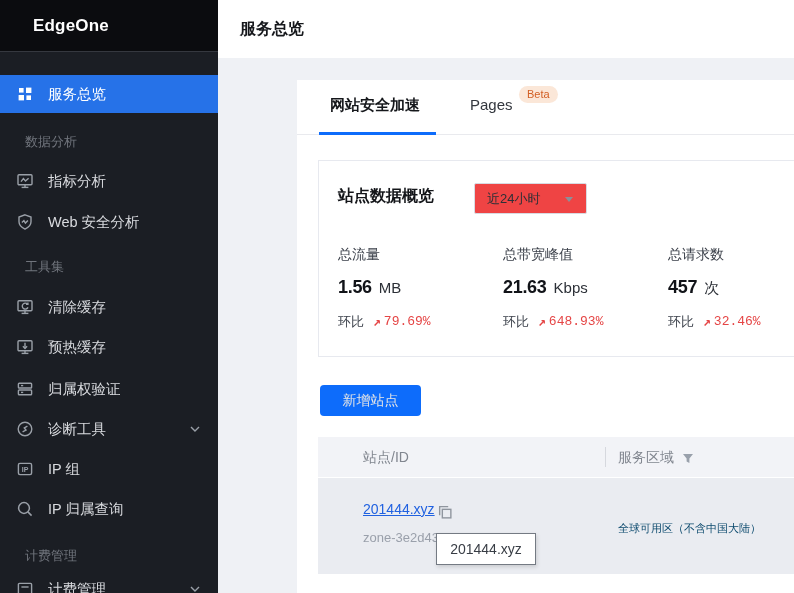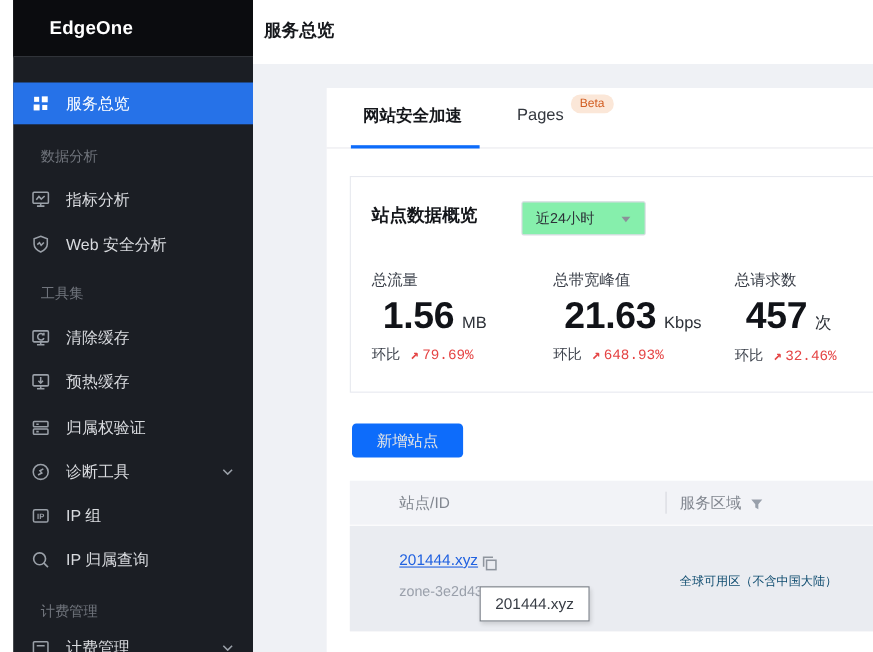--- a/index.html
+++ b/index.html
@@ -1,21 +1,21 @@
 <!DOCTYPE html>
 <html><head>
 <meta charset="utf-8">
 <style>
   * { margin:0; padding:0; box-sizing:border-box; }
   html,body { background:#fff; }
   body { font-family:"Liberation Sans","DejaVu Sans",sans-serif; }
   .page { position:relative; width:794px; height:593px; overflow:hidden; background:#fff; }
 
   
-  .sidebar { position:absolute; left:12px; top:0; width:218px; height:593px; background:#1b1e24; z-index:3; }
+  .sidebar { position:absolute; left:0; top:0; width:218px; height:593px; background:#1b1e24; z-index:3; }
   .logo-band { position:absolute; left:0; top:0; width:218px; height:52px; background:#0b0c0f;
                border-bottom:1px solid #35383f; display:flex; align-items:center; padding-left:33px; }
   .logo { color:#fff; font-size:17px; font-weight:700; letter-spacing:.2px; }
   .nav-item { position:absolute; left:0; width:218px; height:38px; display:flex; align-items:center;
               padding-left:16px; gap:14px; color:#d9dbdf; font-size:14.5px; cursor:pointer; }
   .nav-item.selected { background:#2672e8; color:#fff; }
   .nav-section { position:absolute; left:12px; width:200px; color:#71757d; font-size:13px;margin-left:13px; }
   .nicon { width:18px; height:18px; display:inline-flex; align-items:center; justify-content:center; flex:0 0 18px; }
   .nicon svg { display:block; }
   .chev { margin-left:auto; margin-right:18px; display:inline-flex; }
@@ -34,30 +34,30 @@
   .tab-active { position:absolute; left:330px; top:96px; font-size:15px; font-weight:700; color:#15171b; z-index:2; cursor:pointer; }
   .tab-underline { position:absolute; left:319px; top:132px; width:117px; height:3px; background:#0d6cfb; z-index:3; }
   .tab-pages { position:absolute; left:470px; top:96px; font-size:15px; color:#33373e; z-index:2; cursor:pointer; }
   .beta-badge { position:absolute; left:519px; top:86px; padding:2px 8px 3px; background:#fbe7d8;
                 color:#d25f24; font-size:11px; border-radius:9px; z-index:2; }
 
   
   .statsbox { position:absolute; left:318px; top:160px; width:502px; height:197px;
               border:1px solid #e7e9ef; background:#fff; }
   .stats-title { position:absolute; left:338px; top:186px; font-size:16px; font-weight:700; color:#14161a; }
-  .range-select { position:absolute; left:474px; top:183px; width:113px; height:31px; background:#86efac;
+  .range-select { position:absolute; left:474px; top:183px; width:113px; height:31px; background:#ef4444;
                   border:1px solid #d8dbe2; border-radius:2px; cursor:pointer; }
   .range-select .val { position:absolute; left:12px; top:0; line-height:29px; font-size:13px; color:#2c3037; }
   .select-caret { position:absolute; right:13px; top:13px; width:0; height:0;
                   border-left:4.5px solid transparent; border-right:4.5px solid transparent;
                   border-top:5.5px solid #8b9099; }
   .stat { position:absolute; top:246px; }
   .stat-label { font-size:14px; color:#3b404a; height:18px; }
   .stat-value { margin-top:8px; display:flex; align-items:baseline; gap:7px; }
-  .stat-value .num { font-size:34px; line-height:30px; font-weight:700; color:#111318; letter-spacing:-.3px;margin-left:10px; }
+  .stat-value .num { font-size:18px; line-height:30px; font-weight:700; color:#111318; letter-spacing:-.3px; }
   .stat-value .unit { font-size:15px; color:#2c3037; }
   .stat-compare { margin-top:11px; font-size:13px; color:#3b404a; display:flex; gap:9px; align-items:center;font-family:Liberation Mono, monospace; }
   .stat-compare .chg { color:#e54545; display:flex; gap:3px; }
   .stat-compare .arrow { font-weight:700; }
 
   
   .add-btn { position:absolute; left:320px; top:385px; width:101px; height:31px; background:#0d6cfb;
              color:#e5e5e5; font-size:14px; border:none; border-radius:4px; display:flex; align-items:center;
              justify-content:center; cursor:pointer; }
 

